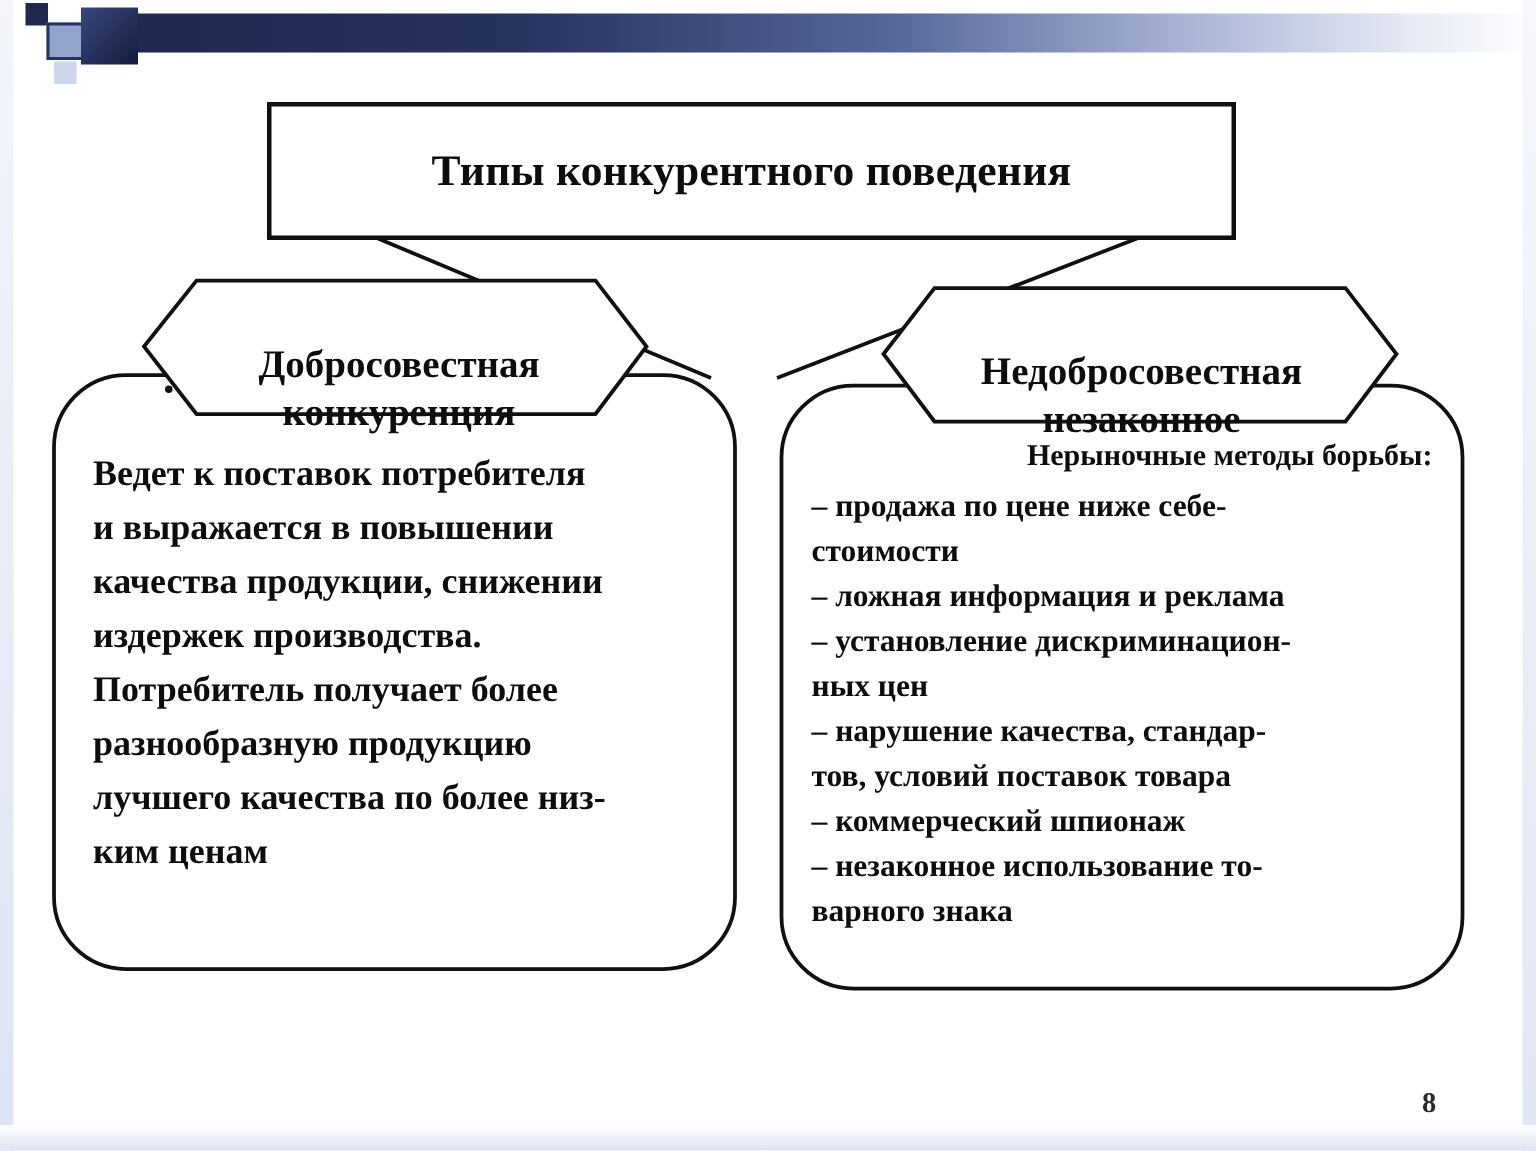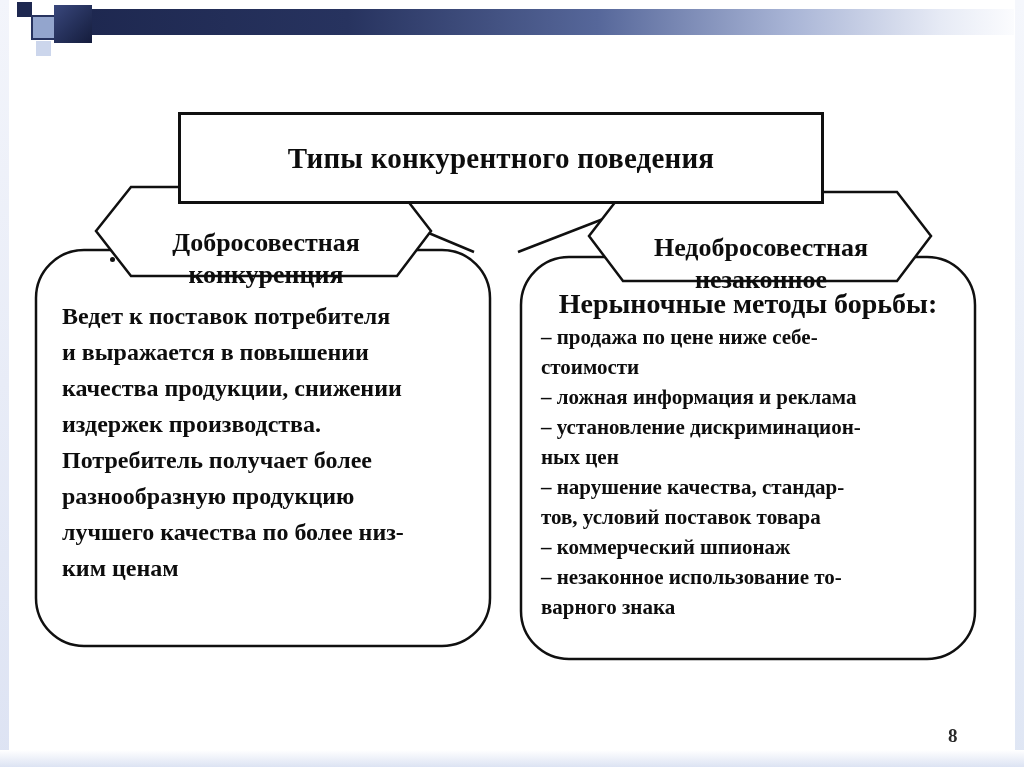--- a/index.html
+++ b/index.html
@@ -26,38 +26,38 @@
   .sq-a { left:17px; top:2px;  width:15px; height:15px; background:#1e2850; }
   .sq-b { left:31px; top:15px; width:21px; height:21px; background:#93a5cd; border:2px solid #27335f; }
   .sq-c { left:54px; top:5px;  width:38px; height:38px; background:linear-gradient(135deg,#39477c 0%, #141c3c 100%); }
   .sq-d { left:36px; top:41px; width:15px; height:15px; background:#ccd6ec; }
 
   svg.diagram { left:0; top:0; width:1024px; height:767px; }
 
   .title-box {
     left:178px; top:68px; width:640px; height:86px;
     border:3px solid #101010; background:#ffffff;
-    display:flex; align-items:center; justify-content:center;margin-top:44px;
+    display:flex; align-items:center; justify-content:center;
   }
   .txt { color:#0d0d0d; font-weight:700; }
   .pre { white-space:pre-line; }
 
   .title-text   { font-size:29px; letter-spacing:0.2px; }
 
   .hex-text     { text-align:center; font-size:26px; line-height:32px;margin-top:29px; }
   .hex-text-left  { left:113px; top:198px; width:306px; }
   .hex-text-right { left:600px; top:203px; width:322px; }
 
   .body-left {
     left:62px; top:298px; width:412px;
     font-size:24px; line-height:36px; text-align:left;
   }
   .list-title-right {
     left:541px; top:289px; width:414px;
-    font-size:28px; line-height:30px; text-align:center;
+    font-size:20px; line-height:30px; text-align:right;
   }
   .body-right {
     left:541px; top:322px; width:420px;
     font-size:21px; line-height:30px; text-align:left;
   }
 
   .speck { left:110px; top:257px; width:5px; height:5px; background:#111; border-radius:50%; }
 
   .page-number { left:948px; top:725px; font-size:19px; font-weight:700; color:#2a2a2a; }
 </style>

